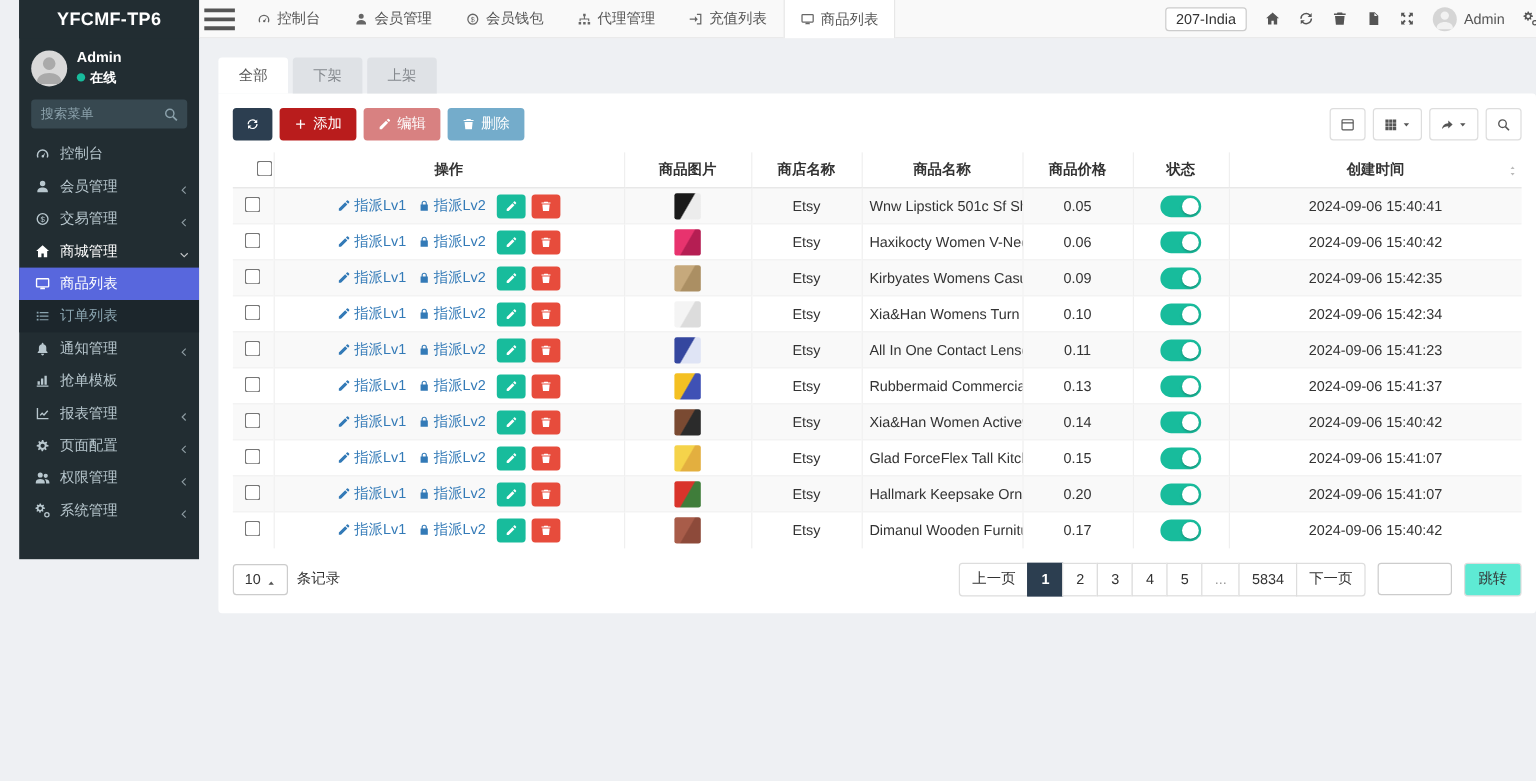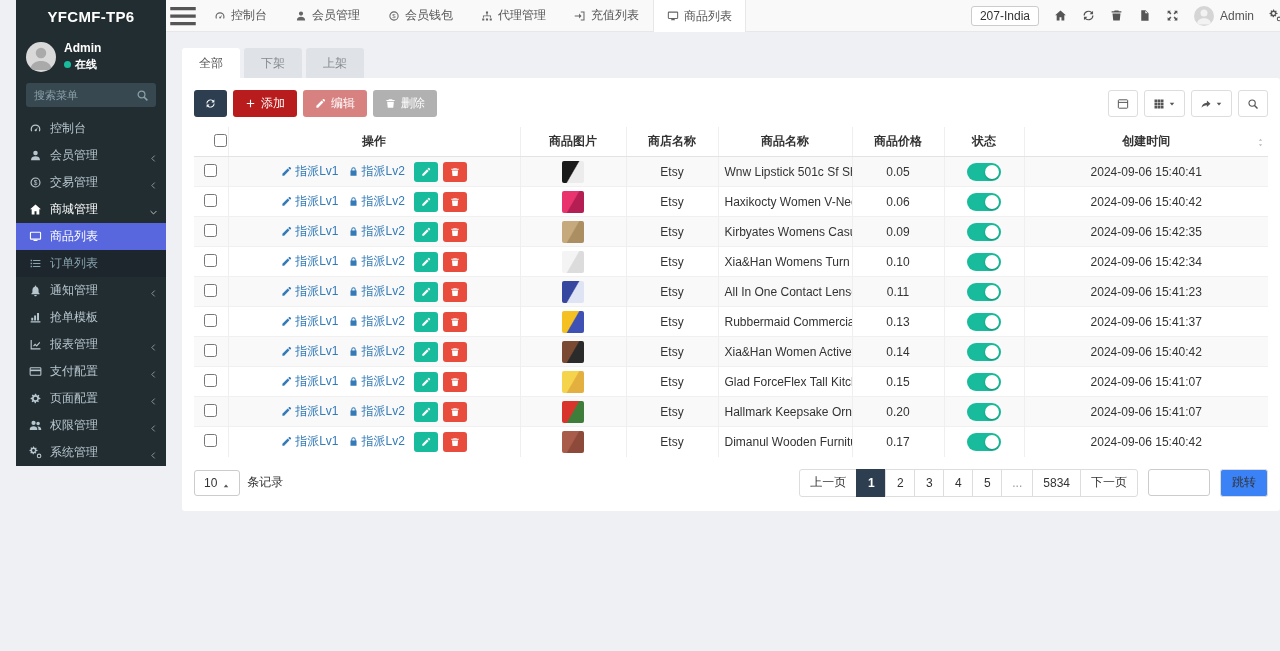--- a/index.html
+++ b/index.html
@@ -52,21 +52,21 @@
   .content { flex:1; background:#eef0f3; padding:16px; }
   .tabs-strip { display:flex; gap:4px; }
   .ctab { padding:0 17px; line-height:30px; height:30px; font-size:12px; border-radius:3px 3px 0 0; cursor:pointer; background:#dfe2e6; color:#85898e; }
   .ctab.active { background:#fff; color:#555; }
   .card { background:#fff; border-radius:0 3px 3px 3px; padding:12px 12px 14px; }
   .toolbar { display:flex; align-items:center; margin-bottom:10px; }
   .btn { height:27px; border:none; border-radius:3px; color:#fff; font-size:12px; display:inline-flex; align-items:center; gap:5px; padding:0 12px; margin-right:6px; cursor:pointer; font-family:inherit; }
   .btn .ic, .btn .icon-slot { width:11px; height:11px; display:inline-flex; }
   .btn.dark { background:#2c3e50; padding:0 11px; }
   .btn.green { background:#b91c1c; }
-  .btn.red { background:#737373;font-family:Liberation Serif, serif; }
+  .btn.red { background:#0369a1;font-family:Liberation Serif, serif; }
   .btn.disabled { opacity:.55; cursor:default; }
   .toolbar-right { margin-left:auto; display:flex; gap:6px; }
   .tbtn { height:27px; min-width:30px; border:1px solid #ddd; background:#fff; border-radius:3px; color:#555; display:inline-flex; align-items:center; justify-content:center; gap:3px; padding:0 8px; cursor:pointer; }
   .tbtn .ic, .tbtn .icon-slot { width:12px; height:12px; display:inline-flex; }
   .tbtn .caret, .tbtn .caret .ic { width:8px; height:8px; }
 
   table { width:100%; border-collapse:collapse; table-layout:fixed; }
   th { font-weight:bold; font-size:12px; color:#333; padding:6px 20px; border-bottom:1px solid #e3e3e3; text-align:center; position:relative; height:26px; }
   th + th, td + td { border-left:1px solid #efefef; }
   td { font-size:12px; color:#333; text-align:center; padding:2px 6px; height:30px; border-top:1px solid #f0f0f0; overflow:hidden; white-space:nowrap; }
@@ -90,21 +90,21 @@
   .pg-info { display:flex; align-items:center; gap:7px; }
   .psize { border:1px solid #ccc; background:#fff; border-radius:3px; height:26px; padding:0 9px; display:inline-flex; align-items:center; gap:5px; font-size:12px; color:#333; cursor:pointer; font-family:inherit; }
   .psize .caret, .psize .caret .ic { width:8px; height:8px; color:#555; }
   .pager { margin-left:auto; display:flex; align-items:center; }
   .pbtn { min-width:30px; height:28px; border:1px solid #ddd; background:#fff; color:#333; display:inline-flex; align-items:center; justify-content:center; padding:0 10px; margin-left:-1px; font-size:12px; cursor:pointer; font-family:inherit; }
   .pbtn.first { border-radius:3px 0 0 3px; margin-left:0; }
   .pbtn.last { border-radius:0 3px 3px 0; }
   .pbtn.active { background:#2c3e50; border-color:#2c3e50; color:#fff; font-weight:bold; }
   .pbtn.dots { color:#999; cursor:default; }
   .jump-input { width:62px; height:27px; border:1px solid #ccc; border-radius:3px; margin:0 10px; outline:none; padding:0 6px; font-family:inherit; }
-  .jump-btn { height:28px; border:1px solid #ddd; background:#3b82f6; border-radius:3px; padding:0 11px; font-size:12px; color:#333; cursor:pointer; font-family:inherit; }
+  .jump-btn { height:28px; border:1px solid #ddd; background:#5eead4; border-radius:3px; padding:0 11px; font-size:12px; color:#333; cursor:pointer; font-family:inherit; }
 </style>
 </head>
 <body>
 
 <div class="app">
   <aside class="sidebar">
     <div class="logo">YFCMF-TP6</div>
     <div class="user-panel">
       <div class="avatar">
           <span class="icon-slot"><svg viewBox="0 0 16 16" class="ic" style="width:100%;height:100%">
@@ -187,30 +187,20 @@
           <svg viewBox="0 0 16 16" class="ic" aria-hidden="true">
             <path d="M2 12.6h12V14H2zM2.8 8.2h2.4v3.6H2.8zm3.5-2.7h2.4v6.3H6.3zm3.6-2.9h2.4v9.2H9.9z"></path>
           </svg>
           <span class="lbl">抢单模板</span>
         </div>
         <div class="sitem">
           <svg viewBox="0 0 16 16" class="ic" aria-hidden="true">
             <path d="M2 2.4h1.4v10.2H14V14H2zm3 7.2 2.5-2.7 1.9 1.8 3.4-3.9 1 .9-4.3 5-1.9-1.9-1.6 1.7z"></path>
           </svg>
           <span class="lbl">报表管理</span>
-          <span class="chev"><svg viewBox="0 0 16 16" class="ic" aria-hidden="true">
-              <path d="M10.2 2.8 5 8l5.2 5.2" fill="none" stroke="currentColor" stroke-width="1.7"></path>
-            </svg></span>
-        </div>
-        <div class="sitem">
-          <svg viewBox="0 0 16 16" class="ic" aria-hidden="true">
-            <rect x="1.4" y="3.4" width="13.2" height="9.2" rx="1" fill="none" stroke="currentColor" stroke-width="1.3"></rect>
-            <path d="M1.4 5.6h13.2v2H1.4z"></path>
-          </svg>
-          <span class="lbl">支付配置</span>
           <span class="chev"><svg viewBox="0 0 16 16" class="ic" aria-hidden="true">
               <path d="M10.2 2.8 5 8l5.2 5.2" fill="none" stroke="currentColor" stroke-width="1.7"></path>
             </svg></span>
         </div>
         <div class="sitem">
           <svg viewBox="0 0 16 16" class="ic" aria-hidden="true">
             <path d="M14 8.7V7.3l-1.7-.4a4.5 4.5 0 0 0-.4-1l.9-1.4-1-1-1.4.9a4.5 4.5 0 0 0-1-.4L8.7 2H7.3l-.4 1.7c-.36.1-.7.23-1 .4l-1.4-.9-1 1 .9 1.4c-.17.3-.3.64-.4 1L2 7.3v1.4l1.7.4c.1.36.23.7.4 1l-.9 1.4 1 1 1.4-.9c.3.17.64.3 1 .4l.4 1.7h1.4l.4-1.7c.36-.1.7-.23 1-.4l1.4.9 1-1-.9-1.4c.17-.3.3-.64.4-1zM8 10.2a2.2 2.2 0 1 1 0-4.4 2.2 2.2 0 0 1 0 4.4z"></path>
           </svg>
           <span class="lbl">页面配置</span>
           <span class="chev"><svg viewBox="0 0 16 16" class="ic" aria-hidden="true">

